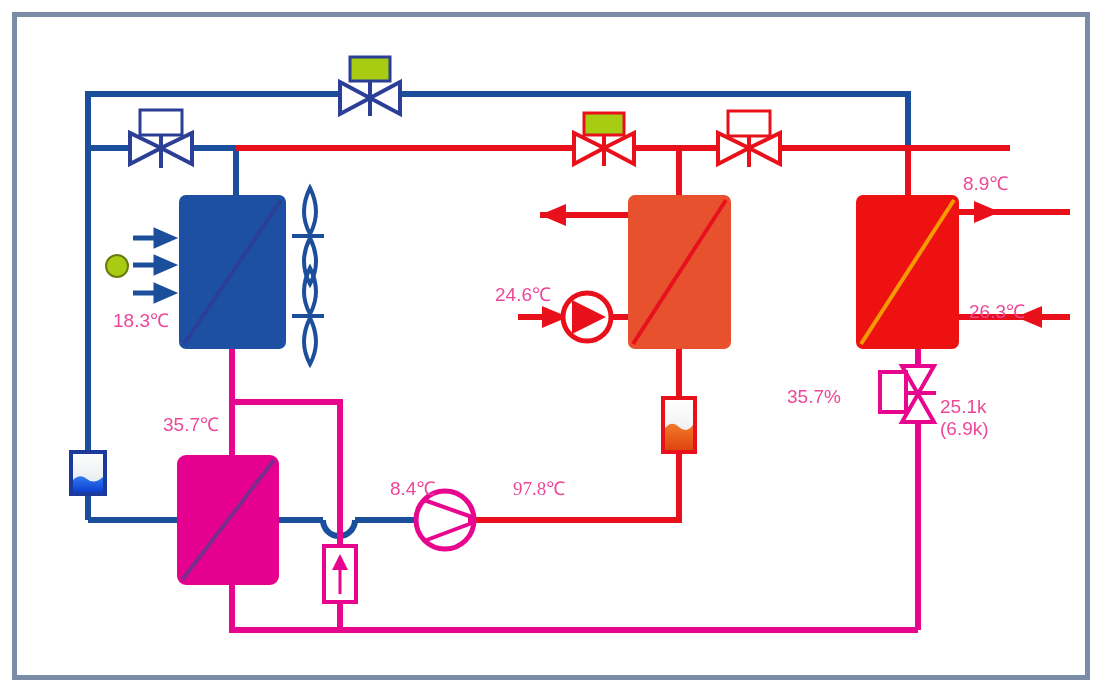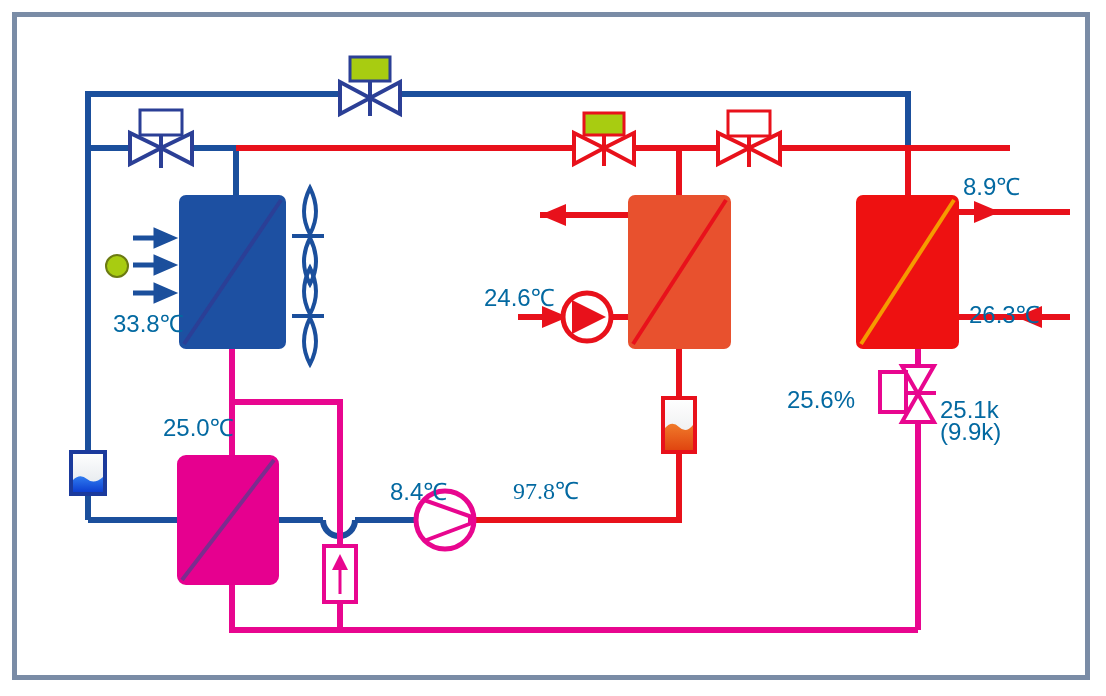--- a/index.html
+++ b/index.html
@@ -28,22 +28,22 @@
   #canvas {
     position: absolute;
     left: 0;
     top: 0;
     width: 1106px;
     height: 696px;
   }
   .lbl {
     position: absolute;
     font-family: "Liberation Sans", sans-serif;
-    font-size: 24px;
-    color: #0369a1;
+    font-size: 19px;
+    color: #ec4899;
     white-space: nowrap;
     line-height: 1.15;
   }
 </style>
 </head>
 <body>
 
 <div id="root">
   <div id="frame"></div>
 
@@ -231,23 +231,23 @@
       <rect x="71" y="452" width="34" height="42" fill="url(#tankBlue)" stroke="#1b3a9c" stroke-width="4"></rect>
       <path d="M 73 480 Q 80 473 87 479 Q 94 485 103 477 L 103 492 L 73 492 Z" fill="url(#tankBlueLiq)"></path>
     </g>
 
     <g>
       <rect x="663" y="398" width="32" height="54" fill="url(#tankRed)" stroke="#e8111b" stroke-width="4"></rect>
       <path d="M 665 428 Q 672 420 679 427 Q 686 434 693 425 L 693 450 L 665 450 Z" fill="url(#tankRedLiq)"></path>
     </g>
   </svg>
 
-  <div class="lbl" style="left:113px; top:310px;">33.8℃</div>
-  <div class="lbl" style="left:163px; top:414px;">25.0℃</div>
+  <div class="lbl" style="left:113px; top:310px;">18.3℃</div>
+  <div class="lbl" style="left:163px; top:414px;">35.7℃</div>
   <div class="lbl" style="left:390px; top:478px;text-align:center;">8.4℃</div>
   <div class="lbl" style="left:513px; top:478px;font-family:Liberation Serif, serif;">97.8℃</div>
-  <div class="lbl" style="left:484px; top:284px;text-align:center;">24.6℃</div>
+  <div class="lbl" style="left:495px; top:284px;text-align:center;">24.6℃</div>
   <div class="lbl" style="left:963px; top:173px;">8.9℃</div>
   <div class="lbl" style="left:969px; top:301px;">26.3℃</div>
-  <div class="lbl" style="left:787px; top:386px;">25.6%</div>
+  <div class="lbl" style="left:787px; top:386px;">35.7%</div>
   <div class="lbl" style="left:940px; top:396px;">25.1k</div>
-  <div class="lbl" style="left:940px; top:418px;">(9.9k)</div>
+  <div class="lbl" style="left:940px; top:418px;">(6.9k)</div>
 </div>
 
 </body></html>

